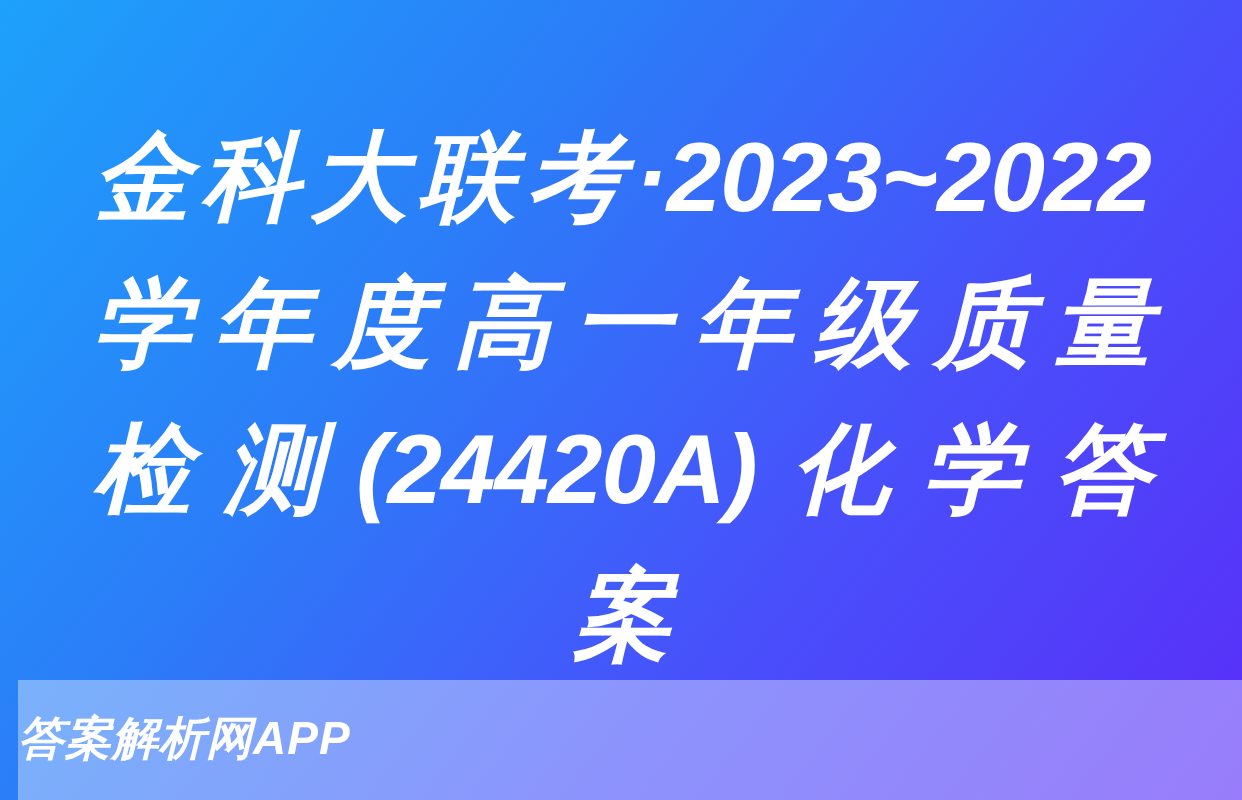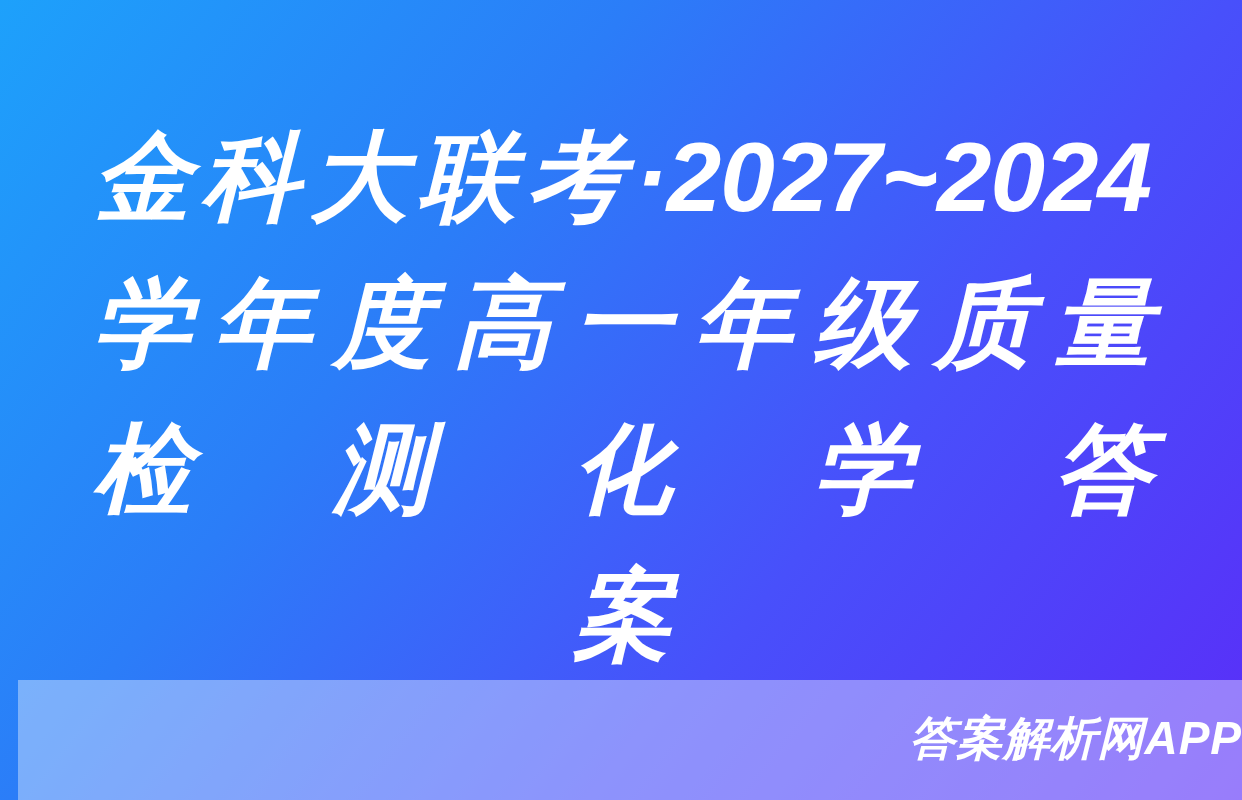--- a/index.html
+++ b/index.html
@@ -60,21 +60,21 @@
   
   .footer-band {
     position: absolute;
     left: 0;
     right: 0;
     top: 680px;
     height: 120px;
     background: rgba(255, 255, 255, 0.38);
     display: flex;
     align-items: center;
-    justify-content: flex-end;
+    justify-content: flex-start;
     margin-left: 18px;
   }
 
   .footer-text {
     color: #ffffff;
     font-size: 46px;
     font-weight: 700;
     font-style: italic;
     letter-spacing: 1px;
     line-height: 1;
@@ -88,38 +88,39 @@
 <div id="poster">
 
   <div class="title-block">
 
     <div class="title-line justify">
       <span>金</span>
       <span>科</span>
       <span>大</span>
       <span>联</span>
       <span>考</span>
-      <span>·2027~2024</span>
+      <span>·2023~2022</span>
     </div>
 
     <div class="title-line justify">
       <span>学</span>
       <span>年</span>
       <span>度</span>
       <span>高</span>
       <span>一</span>
       <span>年</span>
       <span>级</span>
       <span>质</span>
       <span>量</span>
     </div>
 
     <div class="title-line justify">
       <span>检</span>
       <span>测</span>
+      <span>(24420A)</span>
       <span>化</span>
       <span>学</span>
       <span>答</span>
     </div>
 
     <div class="title-line center">案</div>
 
   </div>
 
   <div class="footer-band">

